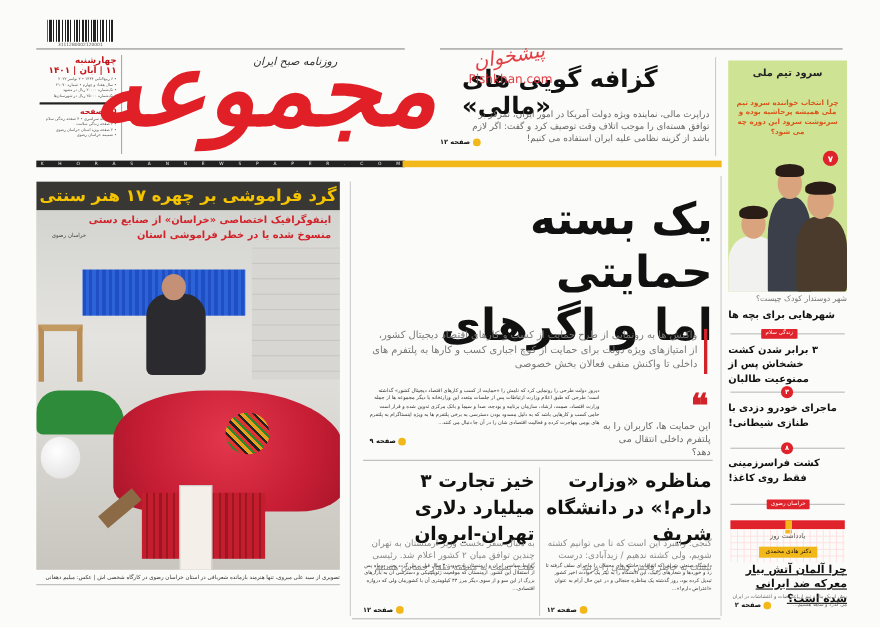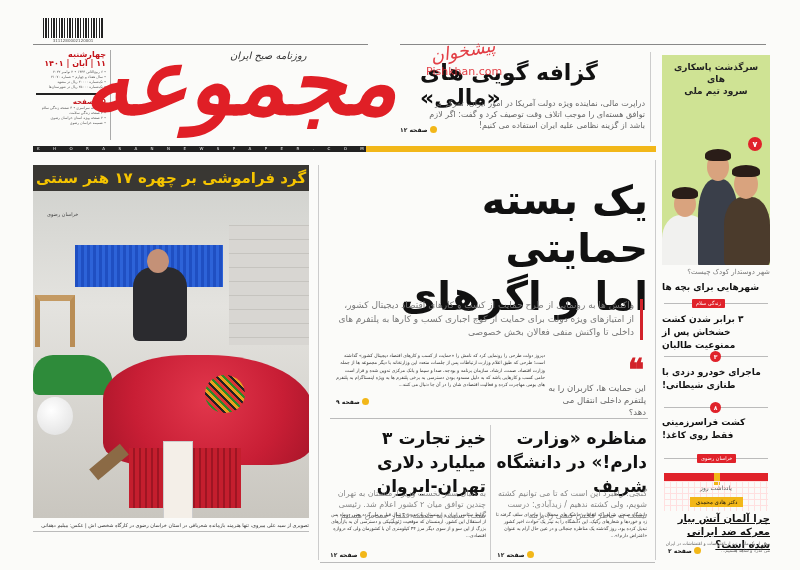--- a/index.html
+++ b/index.html
@@ -169,23 +169,23 @@
 <div class="abs top-ref page-ref">
   <span class="moon"></span>
   <span>صفحه ۱۲</span>
 </div>
 <div class="abs pishkhan">پیشخوان</div>
 <div class="abs pishkhan-url">Pishkhan.com</div>
 <div class="abs vrule-top"></div>
 
 <div class="abs green-box">
   <div class="green-title">
-    <div>سرگذشت پاسکاری های</div>
     <div>سرود تیم ملی</div>
   </div>
+  <div class="green-sub">چرا انتخاب خواننده سرود تیم ملی همیشه پرحاشیه بوده و سرنوشت سرود این دوره چه می شود؟</div>
   <div class="green-badge red-badge">۷</div>
   <div class="people">
     <div class="person" style="left:0;top:80px;width:46px;height:60px;background:#f1f1ef;"></div>
     <div class="p-head" style="left:12px;top:56px;width:22px;height:26px;"></div>
     <div class="p-hair" style="left:10px;top:52px;width:26px;height:12px;"></div>
     <div class="person" style="left:36px;top:44px;width:40px;height:90px;background:#3a3f4a;"></div>
     <div class="p-head" style="left:45px;top:18px;width:22px;height:28px;"></div>
     <div class="p-hair" style="left:43px;top:14px;width:26px;height:12px;"></div>
     <div class="person" style="left:62px;top:62px;width:46px;height:70px;background:#4b3b2c;"></div>
     <div class="p-head" style="left:72px;top:34px;width:24px;height:30px;"></div>
@@ -229,20 +229,24 @@
   <div class="man-body"></div>
   <div class="man-head"></div>
   <div class="green-cloth"></div>
   <div class="red-cloth"></div>
   <div class="yarn-ball"></div>
   <div class="white-ball"></div>
   <div class="wood"></div>
   <div class="crate"></div>
   <div class="label-card"></div>
   <div class="photo-banner">گرد فراموشی بر چهره ۱۷ هنر سنتی</div>
+  <div class="photo-sub">
+    <div>اینفوگرافیک اختصاصی «خراسان» از صنایع دستی</div>
+    <div>منسوخ شده یا در خطر فراموشی استان</div>
+  </div>
   <div class="photo-credit">خراسان رضوی</div>
 </div>
 <div class="abs photo-caption">تصویری از سید علی میروی، تنها هنرمند بازمانده شعربافی در استان خراسان رضوی در کارگاه شخصی اش | عکس: میلیم دهقانی</div>
 <div class="abs cap-rule"></div>
 <div class="abs vrule-photo"></div>
 
 <div class="abs main-headline">
   <div>یک بسته حمایتی</div>
   <div>اما و اگرهای</div>
 </div>

